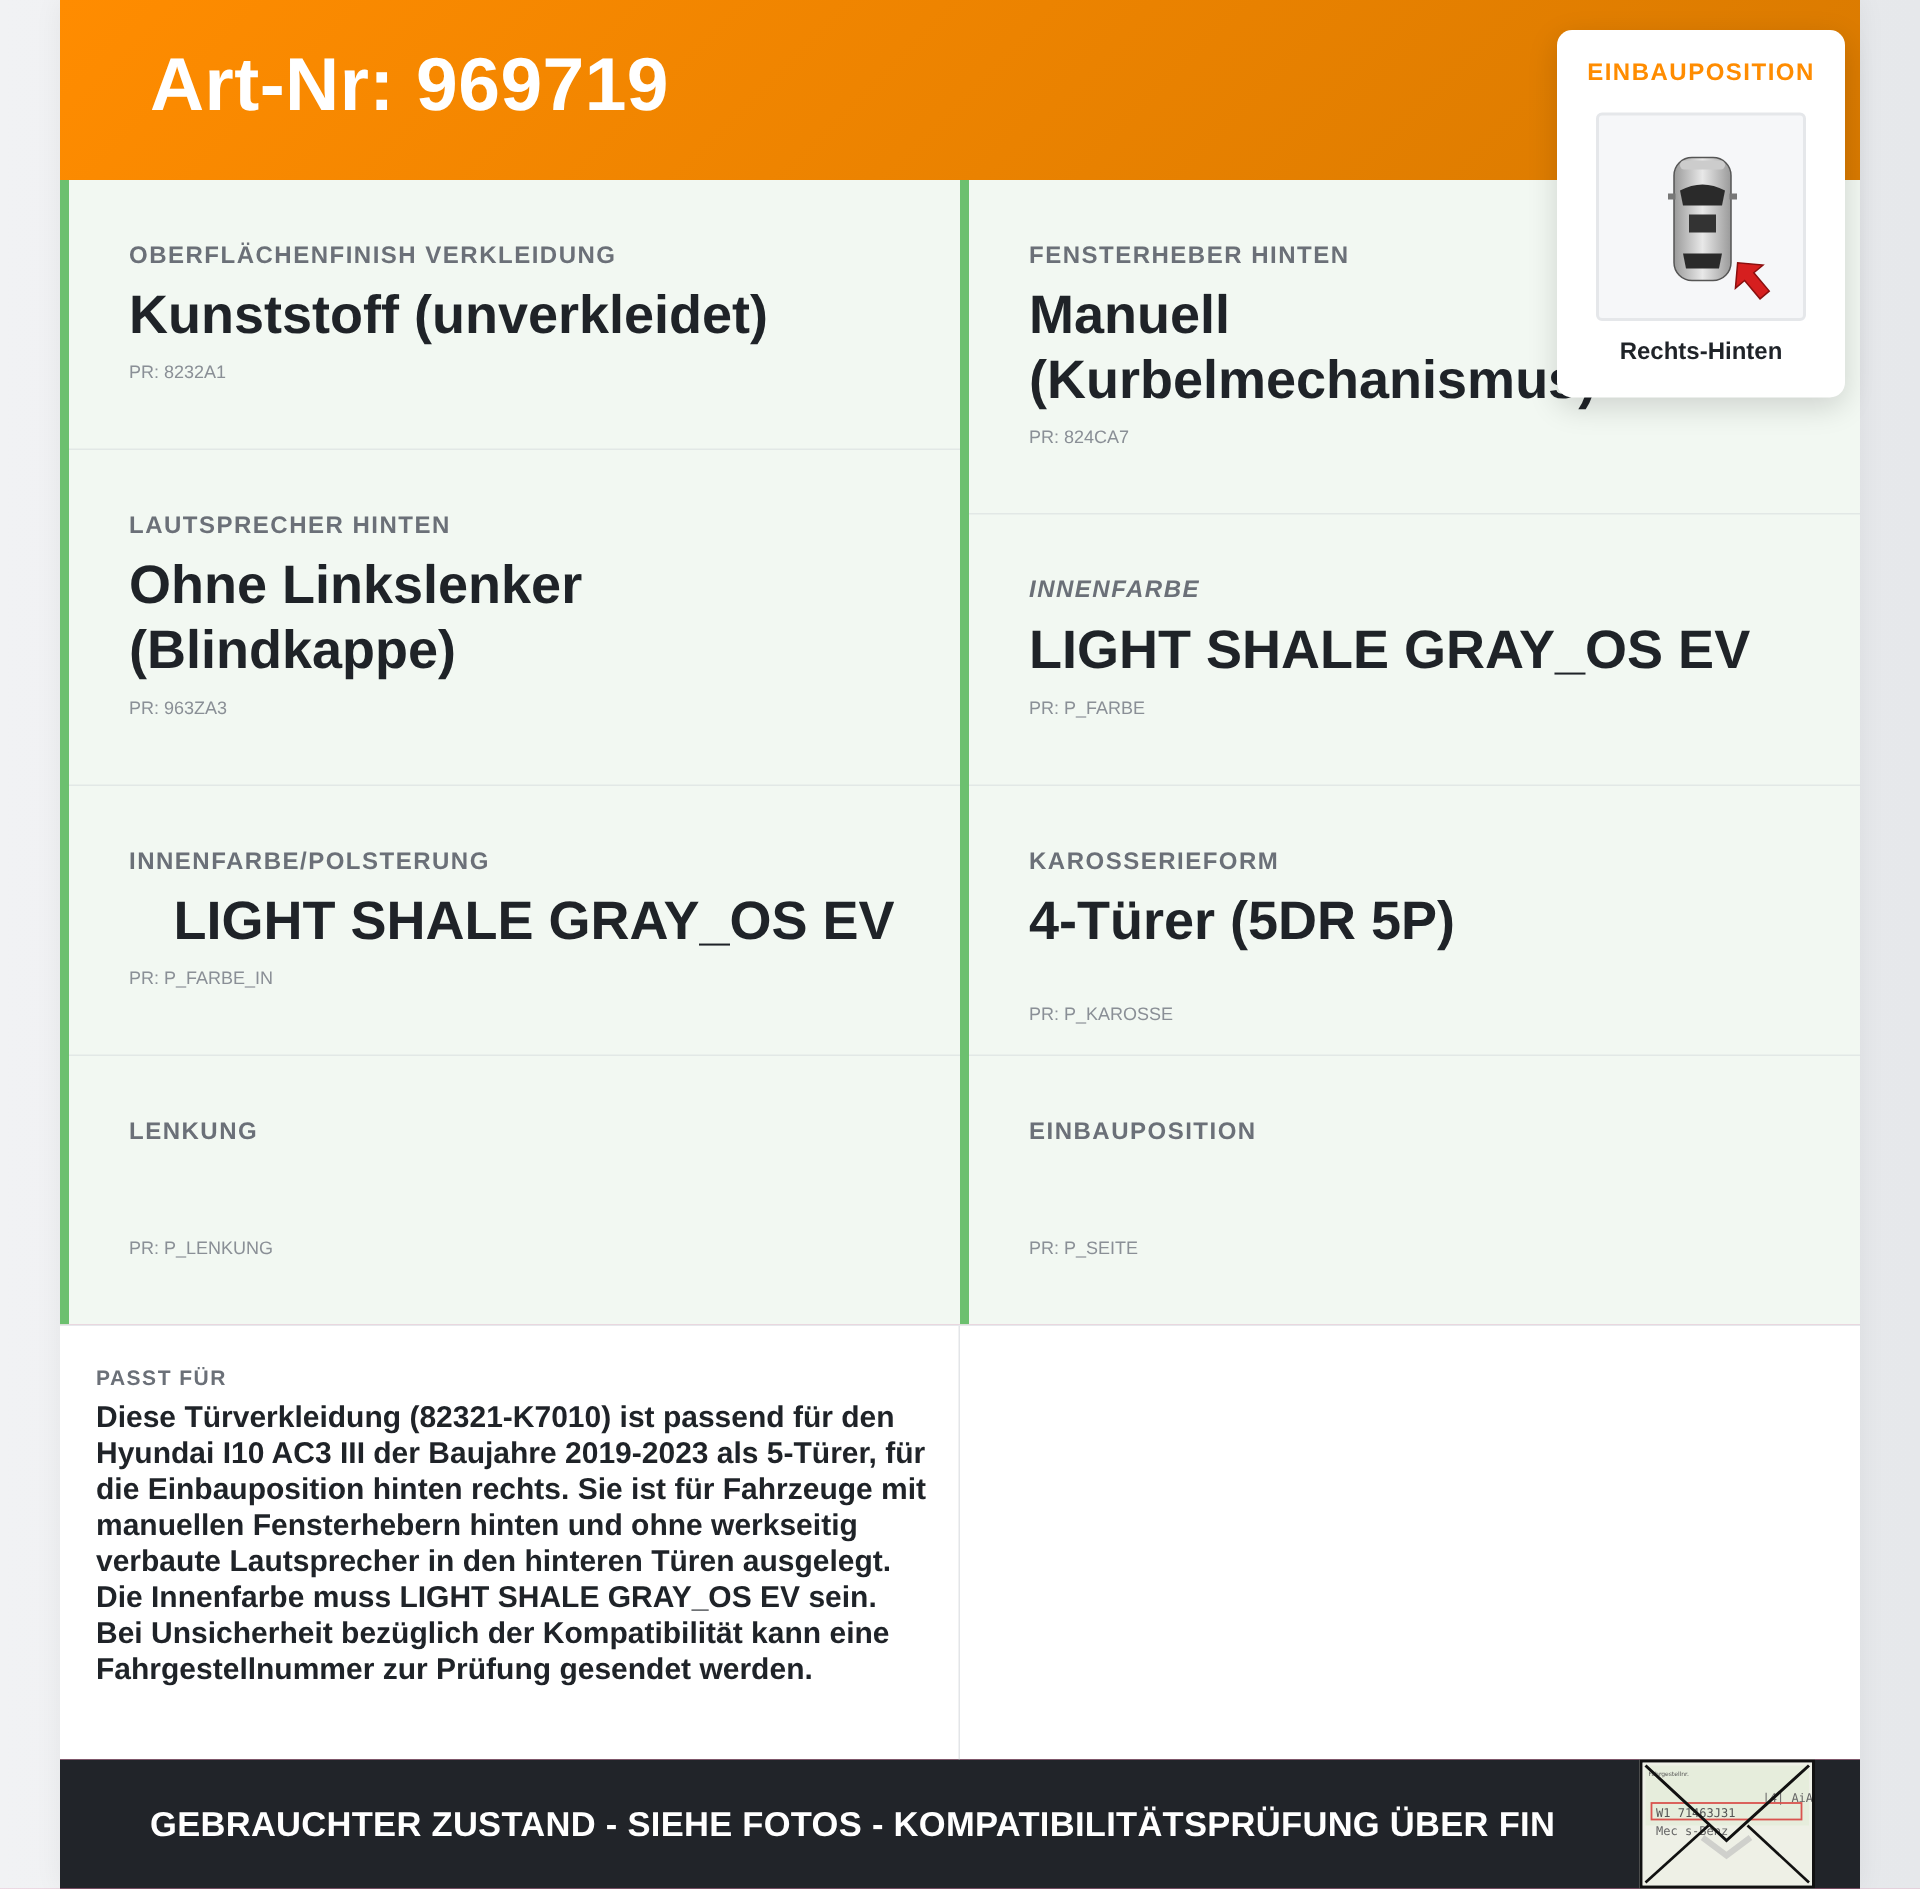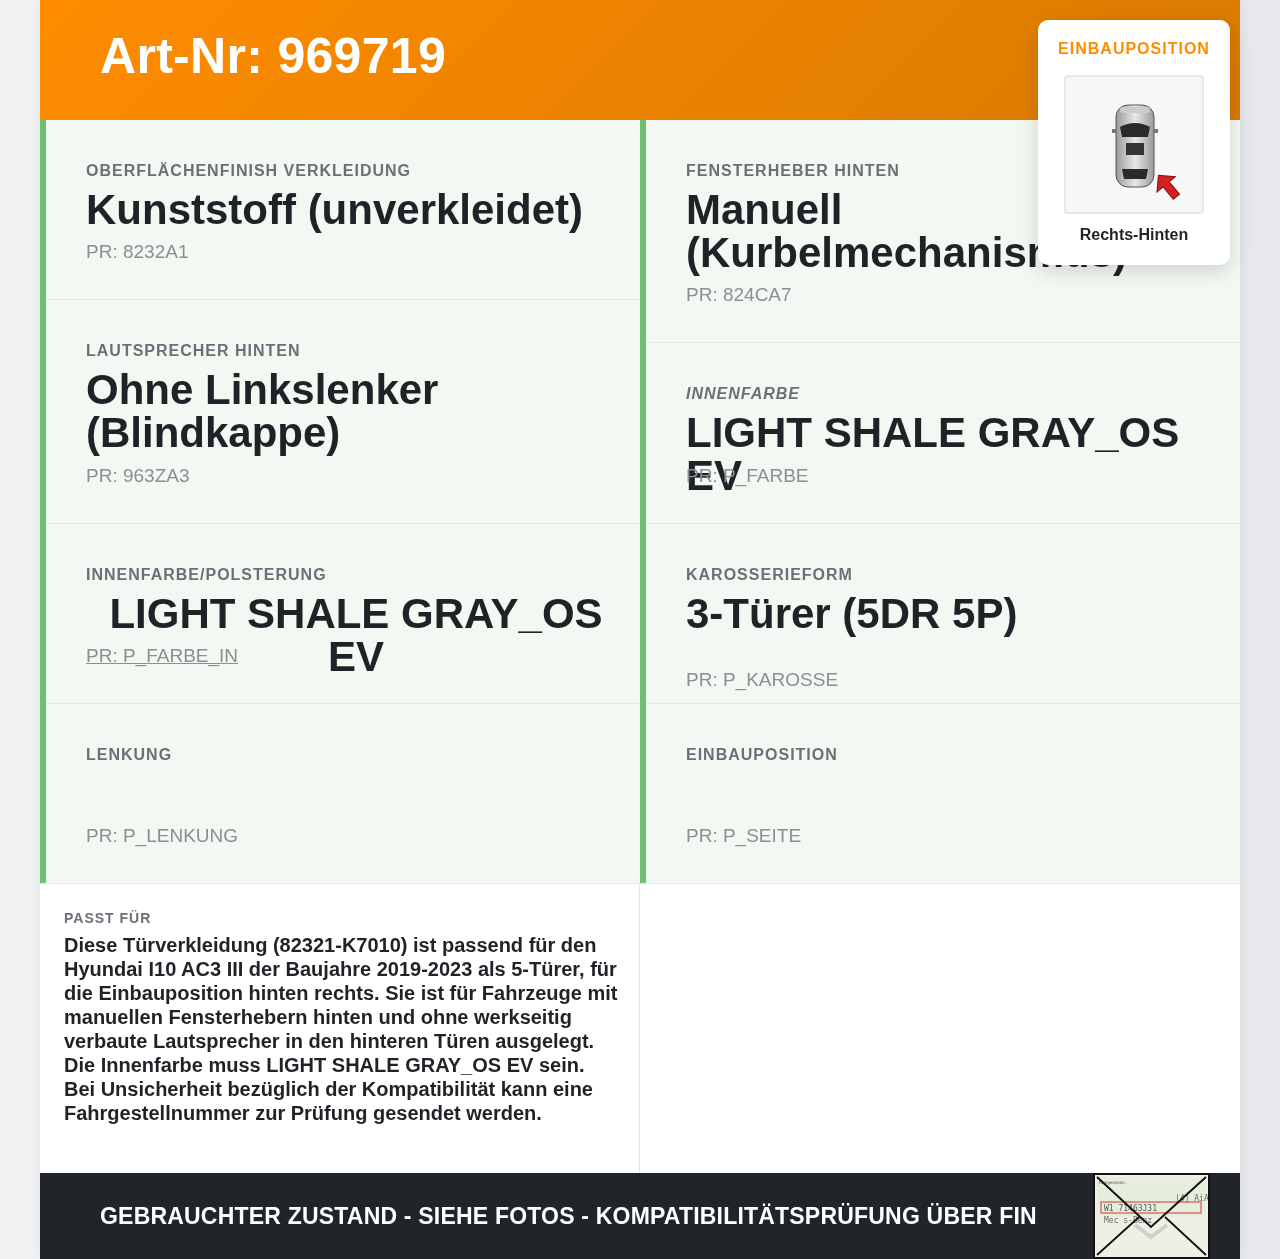--- a/index.html
+++ b/index.html
@@ -64,29 +64,29 @@
       font-weight: 700;
       color: #6b7078;
       letter-spacing: 1px;
       text-transform: uppercase;
       white-space: nowrap;
     }
     .cell-value {
       position: absolute;
       left: 40px;
       width: 540px;
-      font-size: 42px;
+      font-size: 36px;
       font-weight: 700;
       color: #1f2328;
       line-height: 43px;
     }
     .cell-pr {
       position: absolute;
       left: 40px;
-      font-size: 19px;
+      font-size: 12px;
       color: #8a8f96;
       white-space: nowrap;
     }
     .lower {
       position: absolute;
       left: 0; top: 883px;
       width: 1200px; height: 290px;
       background: #ffffff;
       border-top: 1px solid #e6e9ec;
     }
@@ -189,42 +189,42 @@
         <div class="cell-pr" style="top:121px;">PR: 8232A1</div>
       </div>
       <div class="cell" style="top:180px;height:224px;">
         <div class="cell-label" style="top:42px;">LAUTSPRECHER HINTEN</div>
         <div class="cell-value" style="top:68px;width:420px;">Ohne Linkslenker (Blindkappe)</div>
         <div class="cell-pr" style="top:165px;">PR: 963ZA3</div>
       </div>
       <div class="cell" style="top:404px;height:180px;text-align:center;">
         <div class="cell-label" style="top:42px;">INNENFARBE/POLSTERUNG</div>
         <div class="cell-value" style="top:68px;">LIGHT SHALE GRAY_OS EV</div>
-        <div class="cell-pr" style="top:121px;text-decoration:underline;">PR: P_FARBE_IN</div>
+        <div class="cell-pr" style="top:121px;">PR: P_FARBE_IN</div>
       </div>
       <div class="cell" style="top:584px;height:179px;border-bottom:none;">
         <div class="cell-label" style="top:42px;">LENKUNG</div>
         <div class="cell-pr" style="top:121px;">PR: P_LENKUNG</div>
       </div>
     </div>
 
     <div class="col right">
       <div class="cell" style="top:0;height:223px;">
         <div class="cell-label" style="top:42px;">FENSTERHEBER HINTEN</div>
         <div class="cell-value" style="top:68px;width:400px;">Manuell (Kurbelmechanismus)</div>
         <div class="cell-pr" style="top:164px;">PR: 824CA7</div>
       </div>
       <div class="cell" style="top:223px;height:181px;">
         <div class="cell-label" style="top:42px;font-style:italic;">INNENFARBE</div>
         <div class="cell-value" style="top:68px;">LIGHT SHALE GRAY_OS EV</div>
         <div class="cell-pr" style="top:122px;">PR: P_FARBE</div>
       </div>
       <div class="cell" style="top:404px;height:180px;">
         <div class="cell-label" style="top:42px;">KAROSSERIEFORM</div>
-        <div class="cell-value" style="top:68px;">3-Türer (5DR 5P)</div>
+        <div class="cell-value" style="top:68px;">4-Türer (5DR 5P)</div>
         <div class="cell-pr" style="top:121px;margin-top:24px;">PR: P_KAROSSE</div>
       </div>
       <div class="cell" style="top:584px;height:179px;border-bottom:none;">
         <div class="cell-label" style="top:42px;">EINBAUPOSITION</div>
         <div class="cell-pr" style="top:121px;">PR: P_SEITE</div>
       </div>
     </div>
   </div>
 
   <div class="lower">

